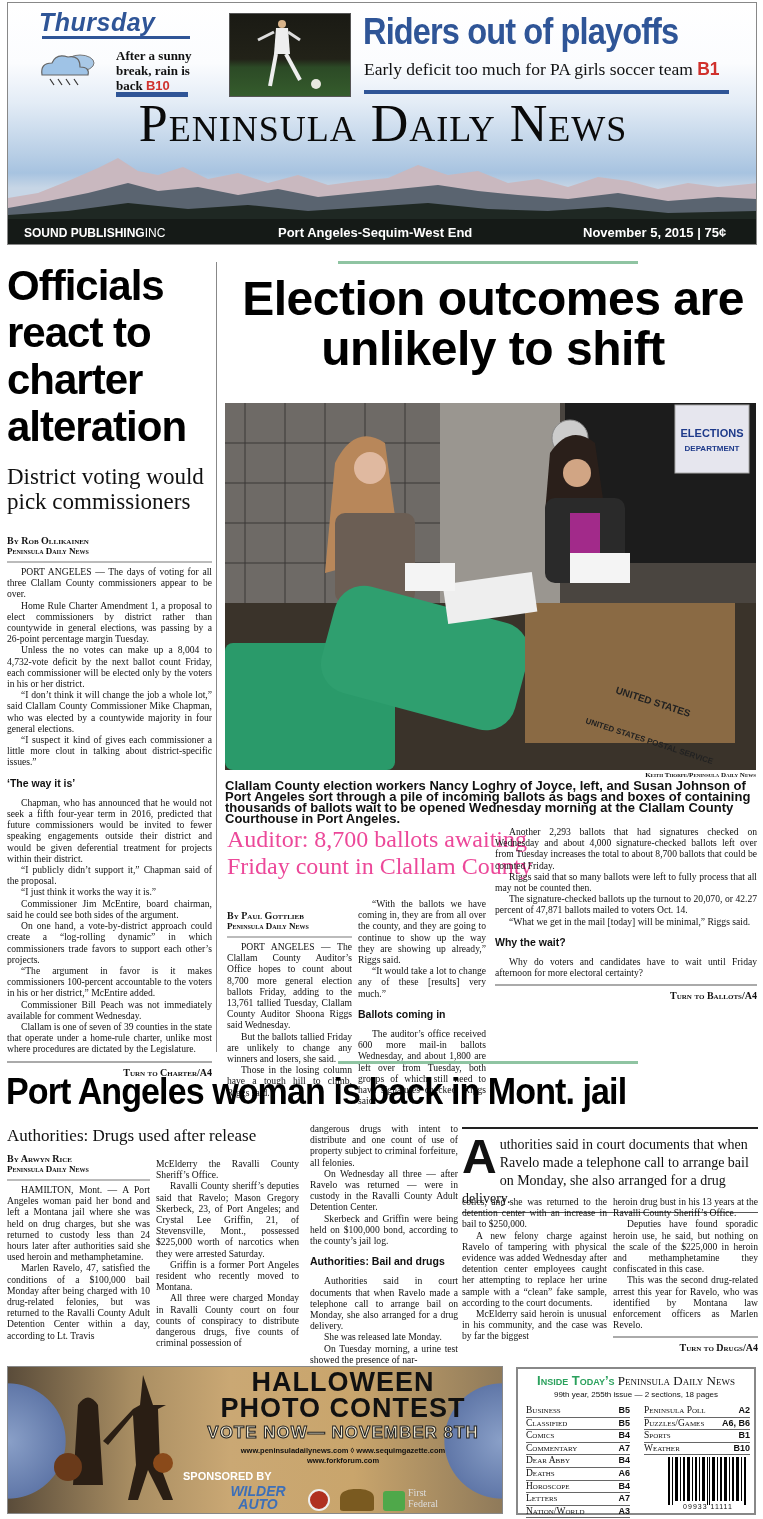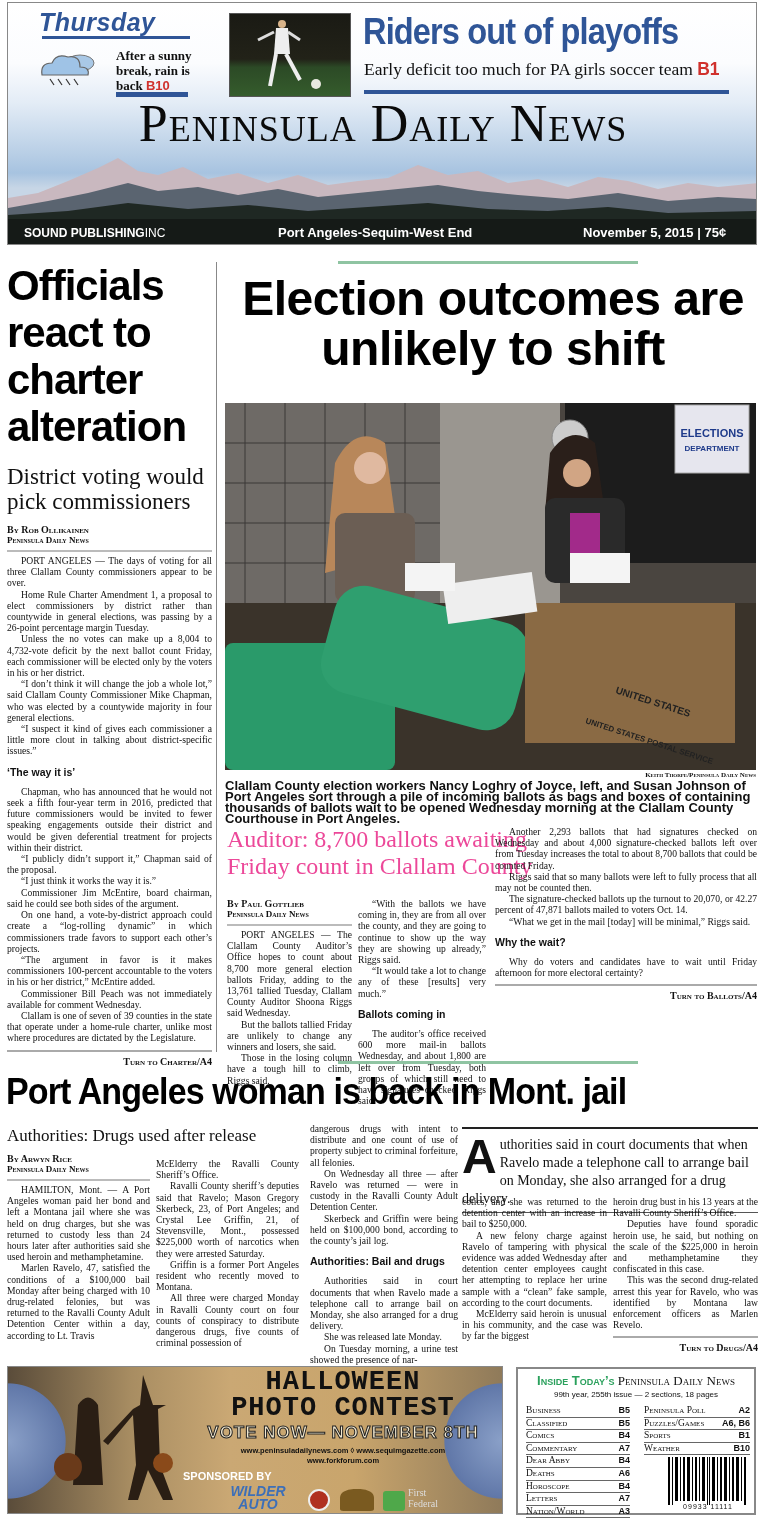--- a/index.html
+++ b/index.html
@@ -24,21 +24,21 @@
 #bottom-bar{left:0;top:218px;width:750px;height:25px;color:#fff;font-family:"Liberation Sans",sans-serif;font-weight:bold;font-size:12px}
 #publisher{left:16px;top:5px}
 #publisher .inc{font-weight:normal}
 #edition{left:270px;top:4px;font-size:13px}
 #date{left:575px;top:4px;font-size:13px}
 
 #lead-left{left:7px;top:262px;width:205px}
 .col-rule-v{background:#888;width:1px}
 #officials-head{font-family:"Liberation Sans",sans-serif;font-weight:bold;font-size:42px;line-height:47px;letter-spacing:-1px;color:#000}
 #officials-deck{font-size:23px;line-height:25px;margin-top:14px;color:#111}
-.byline{font-size:10px;font-weight:bold;font-variant:small-caps;line-height:11px;margin-top:10px}
+.byline{font-size:10px;font-weight:bold;font-variant:small-caps;line-height:11px;margin-top:21px}
 .byline .org{display:block;font-size:9px}
 .thinrule{height:2px;background:#bbb;margin:4px 0 3px}
 .body{font-size:9.6px;line-height:11.2px;text-align:justify;color:#111}
 .body p{text-indent:14px}
 .subhead{font-family:"Liberation Sans",sans-serif;font-weight:bold;font-size:10.5px;margin:10px 0 8px}
 .jump{font-size:10px;font-variant:small-caps;text-align:right;border-top:2px solid #aaa;padding-top:4px;margin-top:6px;font-weight:bold}
 
 #green-rule-1{left:338px;top:261px;width:300px;height:3px;background:#8fc4a2}
 #election-head{left:228px;top:274px;width:530px;text-align:center;font-family:"Liberation Sans",sans-serif;font-weight:bold;font-size:48px;line-height:50px;letter-spacing:-0.5px;color:#000}
 #photo{left:225px;top:403px;width:531px;height:367px;background:#e5e5e5;overflow:hidden}
@@ -57,21 +57,21 @@
 #jail-col3{left:310px;top:1123px;width:148px}
 #pullquote{left:462px;top:1127px;width:296px;border-top:2px solid #222;border-bottom:1px solid #555;padding:6px 0 5px}
 #pq-drop{float:left;font-family:"Liberation Sans",sans-serif;font-weight:bold;font-size:48px;line-height:40px;margin:2px 3px 0 0}
 #pq-text{font-size:14px;line-height:15px}
 #jail-col4{left:462px;top:1196px;width:145px}
 #jail-col5{left:613px;top:1196px;width:145px}
 
 #ad{left:7px;top:1366px;width:496px;height:148px;border:1px solid #888;overflow:hidden;background:linear-gradient(to right,#5a4c3a 0%,#a88d62 25%,#caa874 45%,#c9a56c 70%,#8f7a5a 100%)}
 #ad-web-l{left:0;top:0;width:60px;height:148px;background:radial-gradient(circle at 0 50%,#8aa0c8 0%,#6077a8 60%,transparent 61%)}
 #ad-web-r{right:0;top:0;width:60px;height:148px;background:radial-gradient(circle at 100% 50%,#8aa0c8 0%,#6077a8 60%,transparent 61%)}
-#ad-title{left:175px;top:2px;width:320px;text-align:center;font-family:Liberation Mono, monospace;font-weight:bold;font-size:27px;line-height:26px;color:#111;letter-spacing:1px}
+#ad-title{left:175px;top:2px;width:320px;text-align:center;font-family:Liberation Sans, sans-serif;font-weight:bold;font-size:27px;line-height:26px;color:#111;letter-spacing:1px}
 #ad-vote{left:175px;top:56px;width:320px;text-align:center;font-family:"Liberation Sans",sans-serif;font-weight:bold;font-size:17px;color:#f1e8d0;-webkit-text-stroke:1px #222;letter-spacing:1px}
 #ad-urls{left:175px;top:79px;width:320px;text-align:center;font-family:"Liberation Sans",sans-serif;font-weight:bold;font-size:7.5px;line-height:10px;color:#111}
 #ad-sponsored{left:175px;top:103px;width:320px;text-align:left;font-family:"Liberation Sans",sans-serif;font-weight:bold;font-size:11px;color:#fff}
 #ad-wilder{left:210px;top:118px;font-family:"Liberation Sans",sans-serif;font-weight:bold;font-style:italic;font-size:14px;line-height:13px;color:#3d6fb8;text-align:center}
 #ad-logo1{left:300px;top:122px;width:22px;height:22px;border-radius:50%;background:#b03020;border:2px solid #eee}
 #ad-logo2{left:332px;top:122px;width:34px;height:22px;background:#7a5a20;border-radius:40% 40% 10% 10%}
 #ad-logo3{left:375px;top:124px;width:22px;height:20px;background:#4fa84a;border-radius:3px}
 #ad-ff{left:400px;top:120px;font-size:10px;line-height:11px;color:#ddd}
 #silhouettes{left:40px;top:8px;width:160px;height:140px}
 
@@ -200,21 +200,21 @@
     <text x="360" y="320" font-family="Liberation Sans, sans-serif" font-weight="bold" font-size="8" fill="#222" transform="rotate(18 360 320)">UNITED STATES POSTAL SERVICE</text>
     <rect x="220" y="175" width="90" height="40" fill="#eee" transform="rotate(-8 265 195)"></rect>
     <rect x="180" y="160" width="50" height="28" fill="#f4f4f4"></rect>
     <rect x="345" y="150" width="60" height="30" fill="#f4f4f4"></rect>
   </svg>
 </div>
 <div id="credit" class="abs">Keith Thorpe/Peninsula Daily News</div>
 <div id="caption" class="abs">Clallam County election workers Nancy Loghry of Joyce, left, and Susan Johnson of Port Angeles sort through a pile of incoming ballots as bags and boxes of containing thousands of ballots wait to be opened Wednesday morning at the Clallam County Courthouse in Port Angeles.</div>
 <h2 id="auditor-head" class="abs" style="font-weight:normal">Auditor: 8,700 ballots awaiting Friday count in Clallam County</h2>
 <div id="auditor-col1" class="abs">
-  <div class="byline" style="margin-top:0"><span>By Paul Gottlieb</span><span class="org">Peninsula Daily News</span></div>
+  <div class="byline" style="margin-top:12px"><span>By Paul Gottlieb</span><span class="org">Peninsula Daily News</span></div>
   <div class="thinrule"></div>
   <div class="body">
     <p>PORT ANGELES — The Clallam County Auditor’s Office hopes to count about 8,700 more general election ballots Friday, adding to the 13,761 tallied Tuesday, Clallam County Auditor Shoona Riggs said Wednesday.</p>
     <p>But the ballots tallied Friday are unlikely to change any winners and losers, she said.</p>
     <p>Those in the losing column have a tough hill to climb, Riggs said.</p>
   </div>
 </div>
 <div id="auditor-col2" class="abs body">
   <div style="height:22px"></div>
   <p>“With the ballots we have coming in, they are from all over the county, and they are going to continue to show up the way they are showing up already,” Riggs said.</p>

